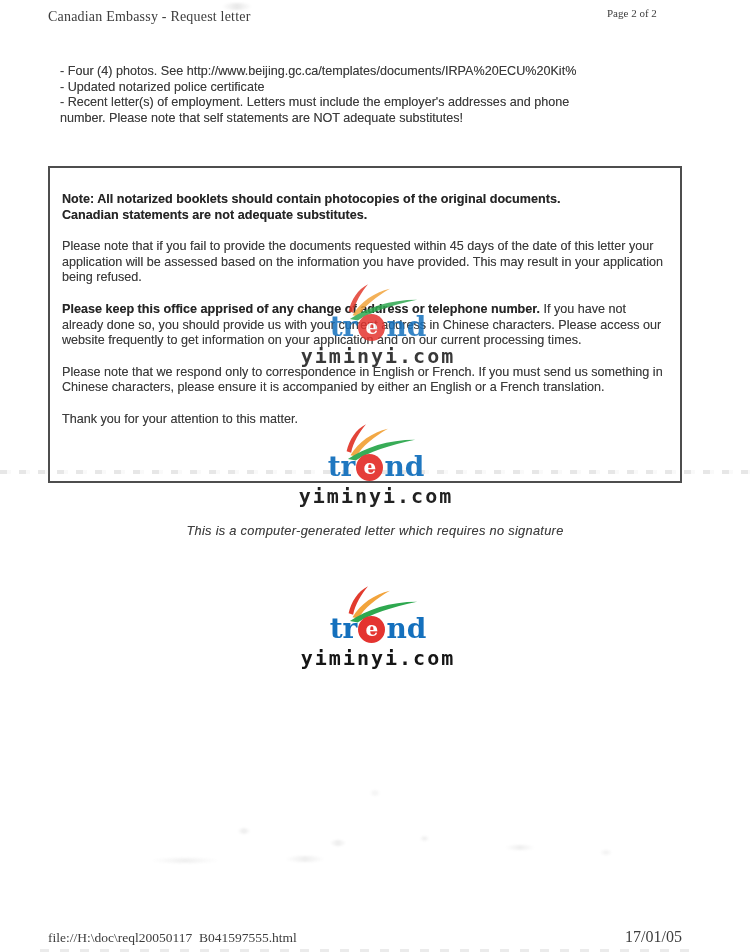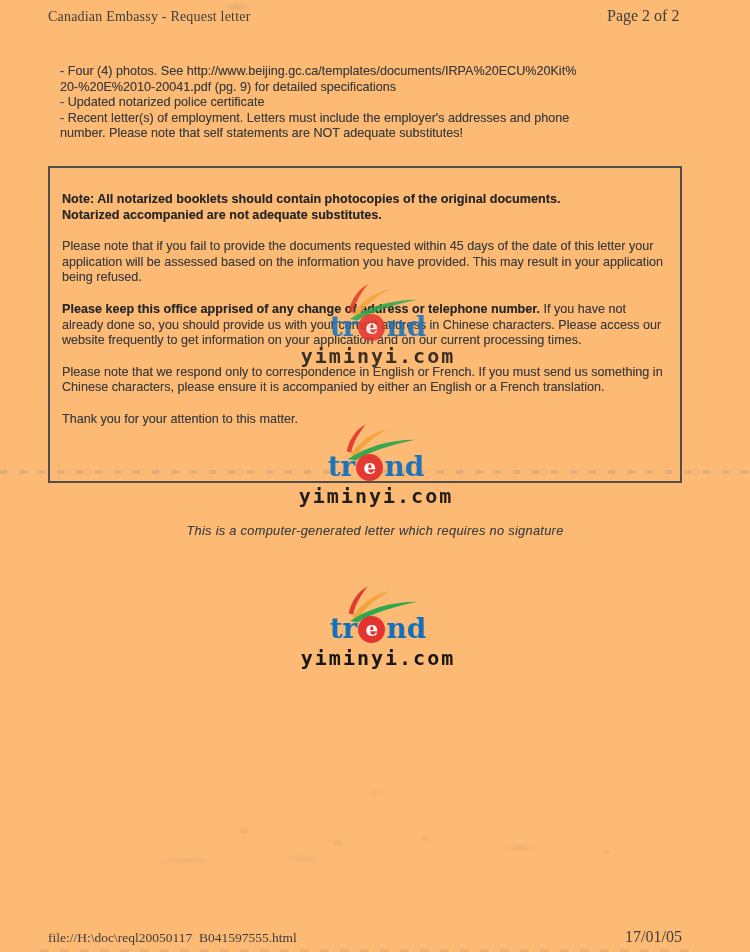--- a/index.html
+++ b/index.html
@@ -1,34 +1,34 @@
 <!DOCTYPE html>
 <html><head>
 <meta charset="utf-8">
 <style>
   html,body{margin:0;padding:0;background:#e8e8e8;}
   .page{
     position:relative;
     width:750px;height:952px;
     margin:0 auto;
-    background:#fdba74;
+    background:#ffffff;
     overflow:hidden;
     font-family:"Liberation Sans",sans-serif;
     color:#3a3a3a;
   }
   
   .hdr-title{
     position:absolute;left:48px;top:9px;
     font-family:"Liberation Serif",serif;
     font-size:14px;color:#3d3d3d;letter-spacing:.2px;
   }
   .hdr-page{
     position:absolute;left:607px;top:7px;
     font-family:"Liberation Serif",serif;
-    font-size:16px;color:#3d3d3d;
+    font-size:11px;color:#3d3d3d;
   }
   
   .intro{
     position:absolute;left:60px;top:64px;width:625px;
     font-size:12.6px;line-height:15.6px;color:#3c3c3c;
     text-shadow:0 0 .4px rgba(70,70,70,.55);
   }
   
   .notice-box{
     position:absolute;left:48px;top:166px;
@@ -112,32 +112,31 @@
 </head>
 <body>
 
 <div class="page">
 
   <div class="hdr-title">Canadian Embassy - Request letter</div>
   <div class="hdr-page">Page 2 of 2</div>
 
   <div class="intro">
     <div>- Four (4) photos. See http://www.beijing.gc.ca/templates/documents/IRPA%20ECU%20Kit%</div>
-    <div>20-%20E%2010-20041.pdf (pg. 9) for detailed specifications</div>
     <div>- Updated notarized police certificate</div>
     <div>- Recent letter(s) of employment. Letters must include the employer's addresses and phone</div>
     <div>number. Please note that self statements are NOT adequate substitutes!</div>
   </div>
 
   <div class="smudge-line"></div>
 
   <div class="notice-box">
     <p class="bold">
       <span>Note: All notarized booklets should contain photocopies of the original documents.</span><br>
-      <span>Notarized accompanied are </span><span class="u">not</span><span> adequate substitutes.</span>
+      <span>Canadian statements are </span><span class="u">not</span><span> adequate substitutes.</span>
     </p>
     <p>Please note that if you fail to provide the documents requested within 45 days of the date of this letter your application will be assessed based on the information you have provided. This may result in your application being refused.</p>
     <p>
       <b>Please keep this office apprised of any change of address or telephone number.</b><span> If you have not already done so, you should provide us with your current address in Chinese characters. Please access our website frequently to get information on your application and on our current processing times.</span>
     </p>
     <p>Please note that we respond only to correspondence in English or French. If you must send us something in Chinese characters, please ensure it is accompanied by either an English or a French translation.</p>
     <p>Thank you for your attention to this matter.</p>
   </div>
 
   <div class="trend-logo" id="logo-a">

